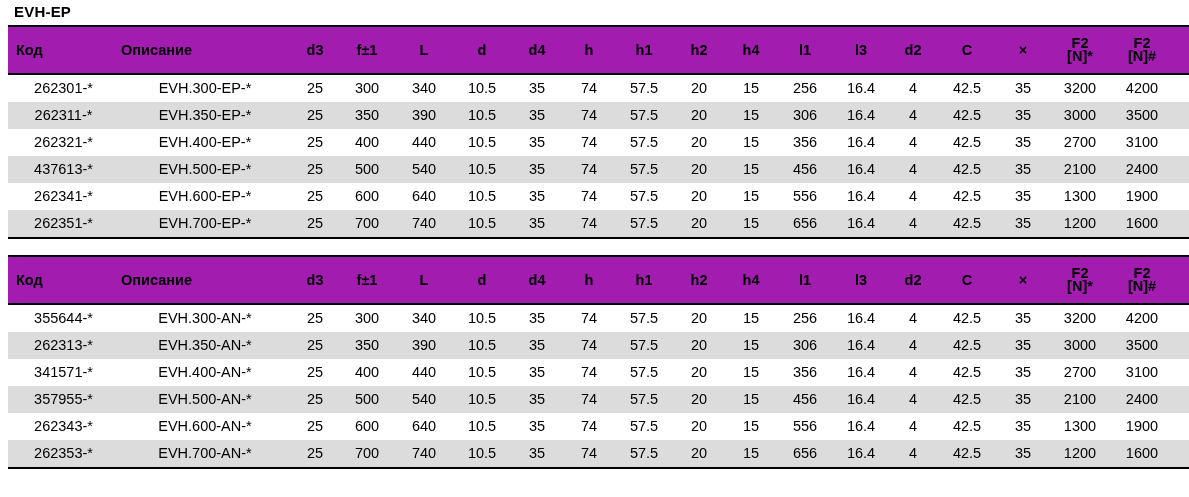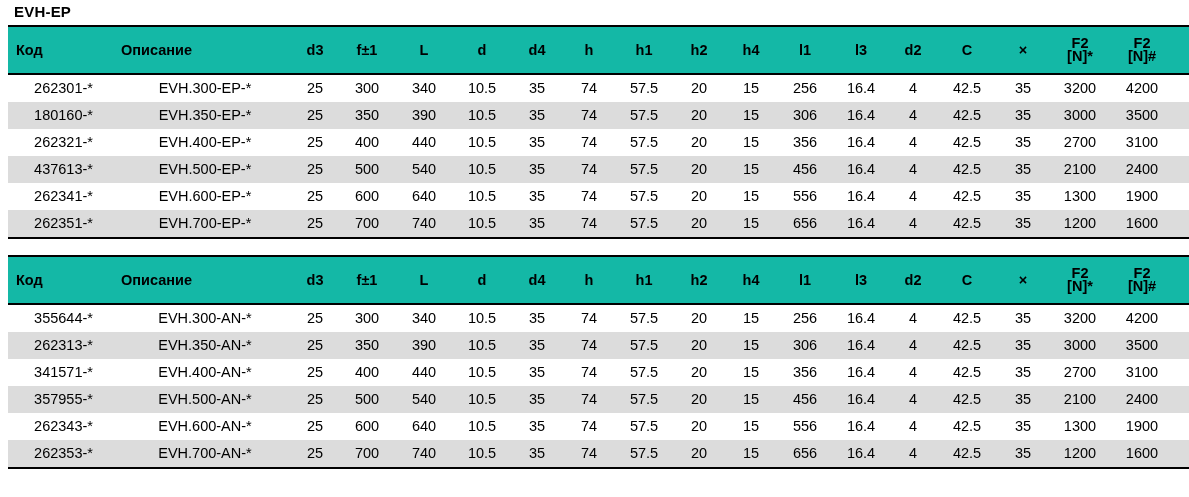--- a/index.html
+++ b/index.html
@@ -40,21 +40,21 @@
   }
   table.spec thead th {
     border-bottom: 2px solid #000;
     font-size: 14.5px;
     font-weight: bold;
     text-align: center;
     padding: 6px 2px 6px 2px;
     vertical-align: middle;
     line-height: 14px;
     height: 34px;
-    background: #14b8a6;
+    background: #a21caf;
   }
   table.spec thead th.left {
     text-align: left;
     padding-left: 8px;
   }
   table.spec tbody td {
     font-size: 14.5px;
     text-align: center;
     padding: 3px 2px;
     line-height: 17px;
@@ -172,21 +172,21 @@
           <td>256</td>
           <td>16.4</td>
           <td>4</td>
           <td>42.5</td>
           <td>35</td>
           <td>3200</td>
           <td>4200</td>
           <td>235</td>
         </tr>
         <tr class="alt">
-          <td class="left">180160-*</td>
+          <td class="left">262311-*</td>
           <td class="left">EVH.350-EP-*</td>
           <td>25</td>
           <td>350</td>
           <td>390</td>
           <td>10.5</td>
           <td>35</td>
           <td>74</td>
           <td>57.5</td>
           <td>20</td>
           <td>15</td>

